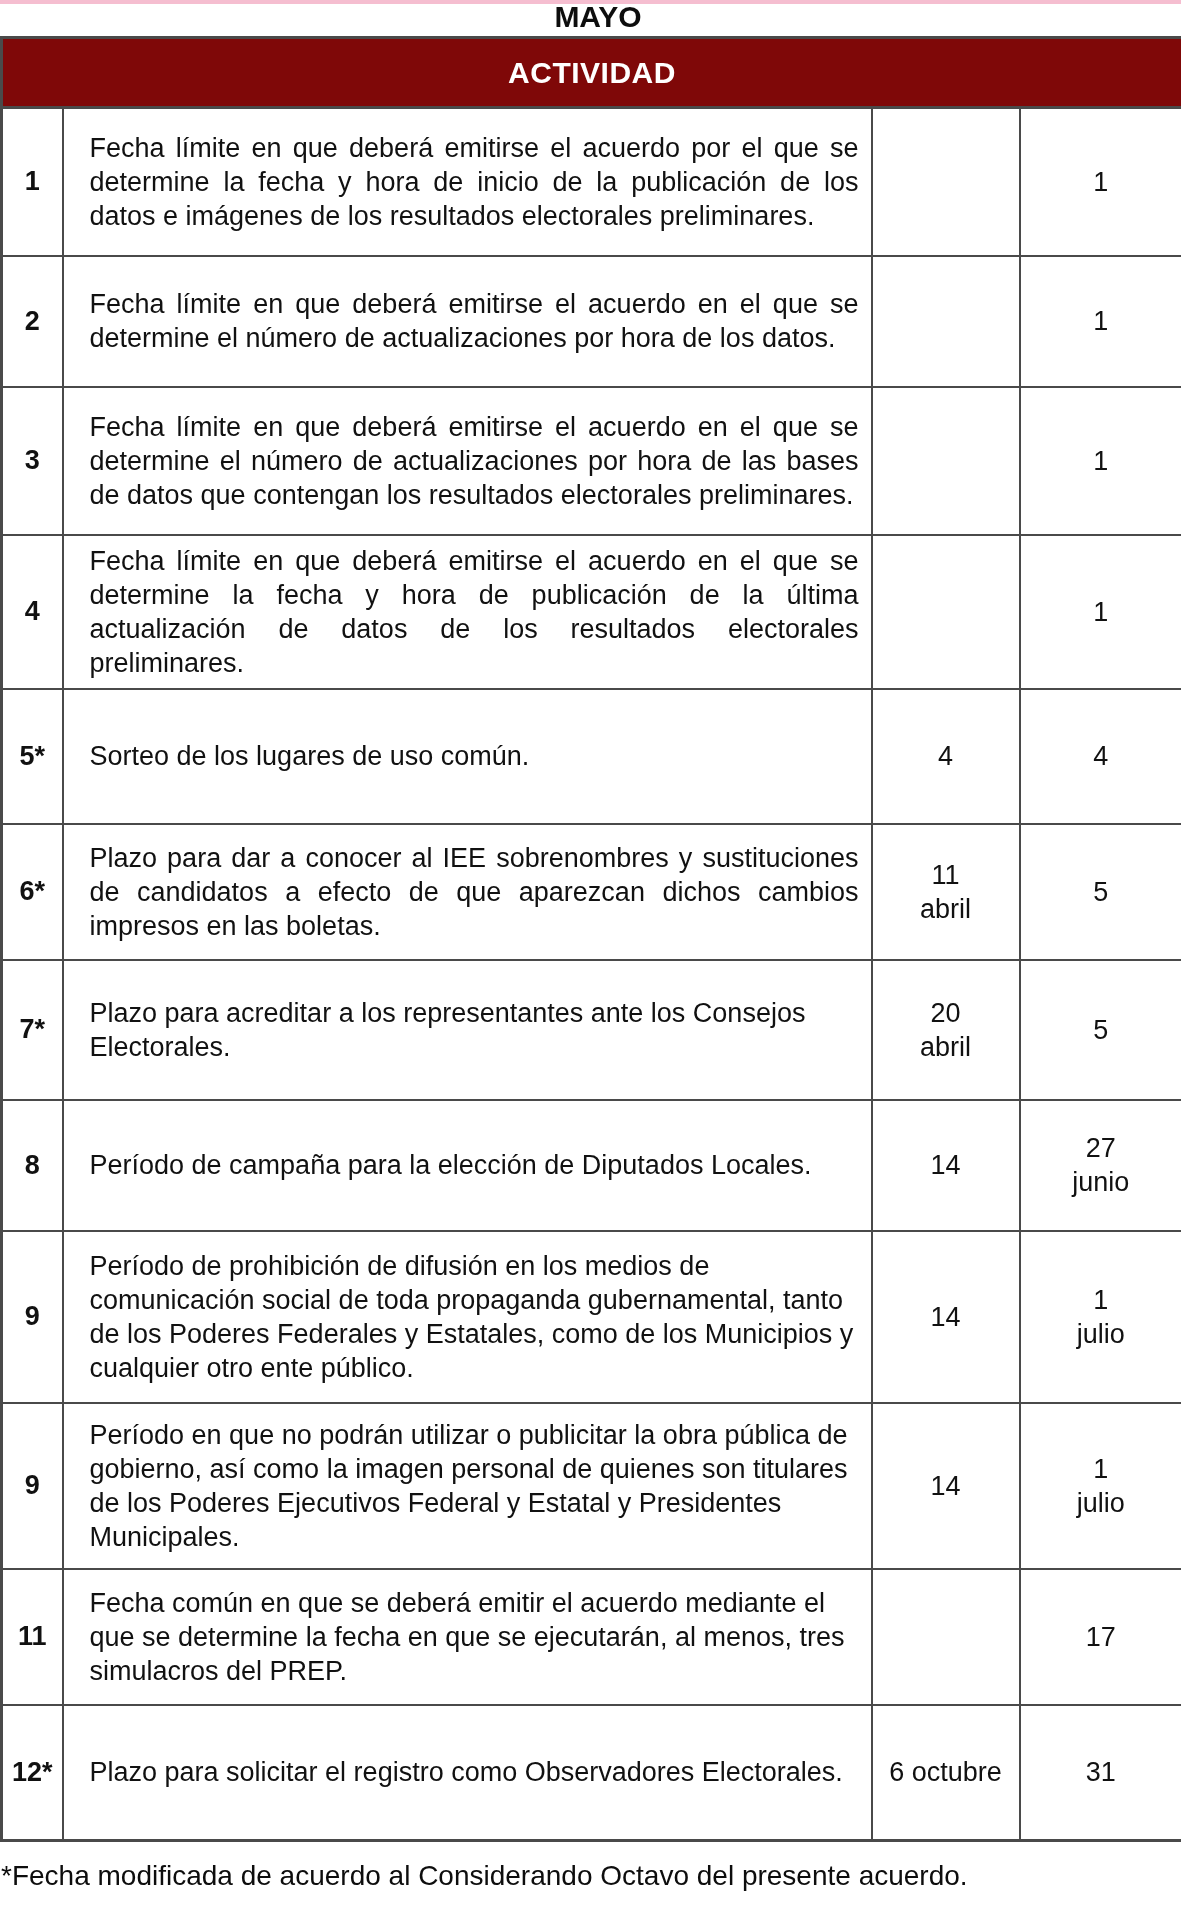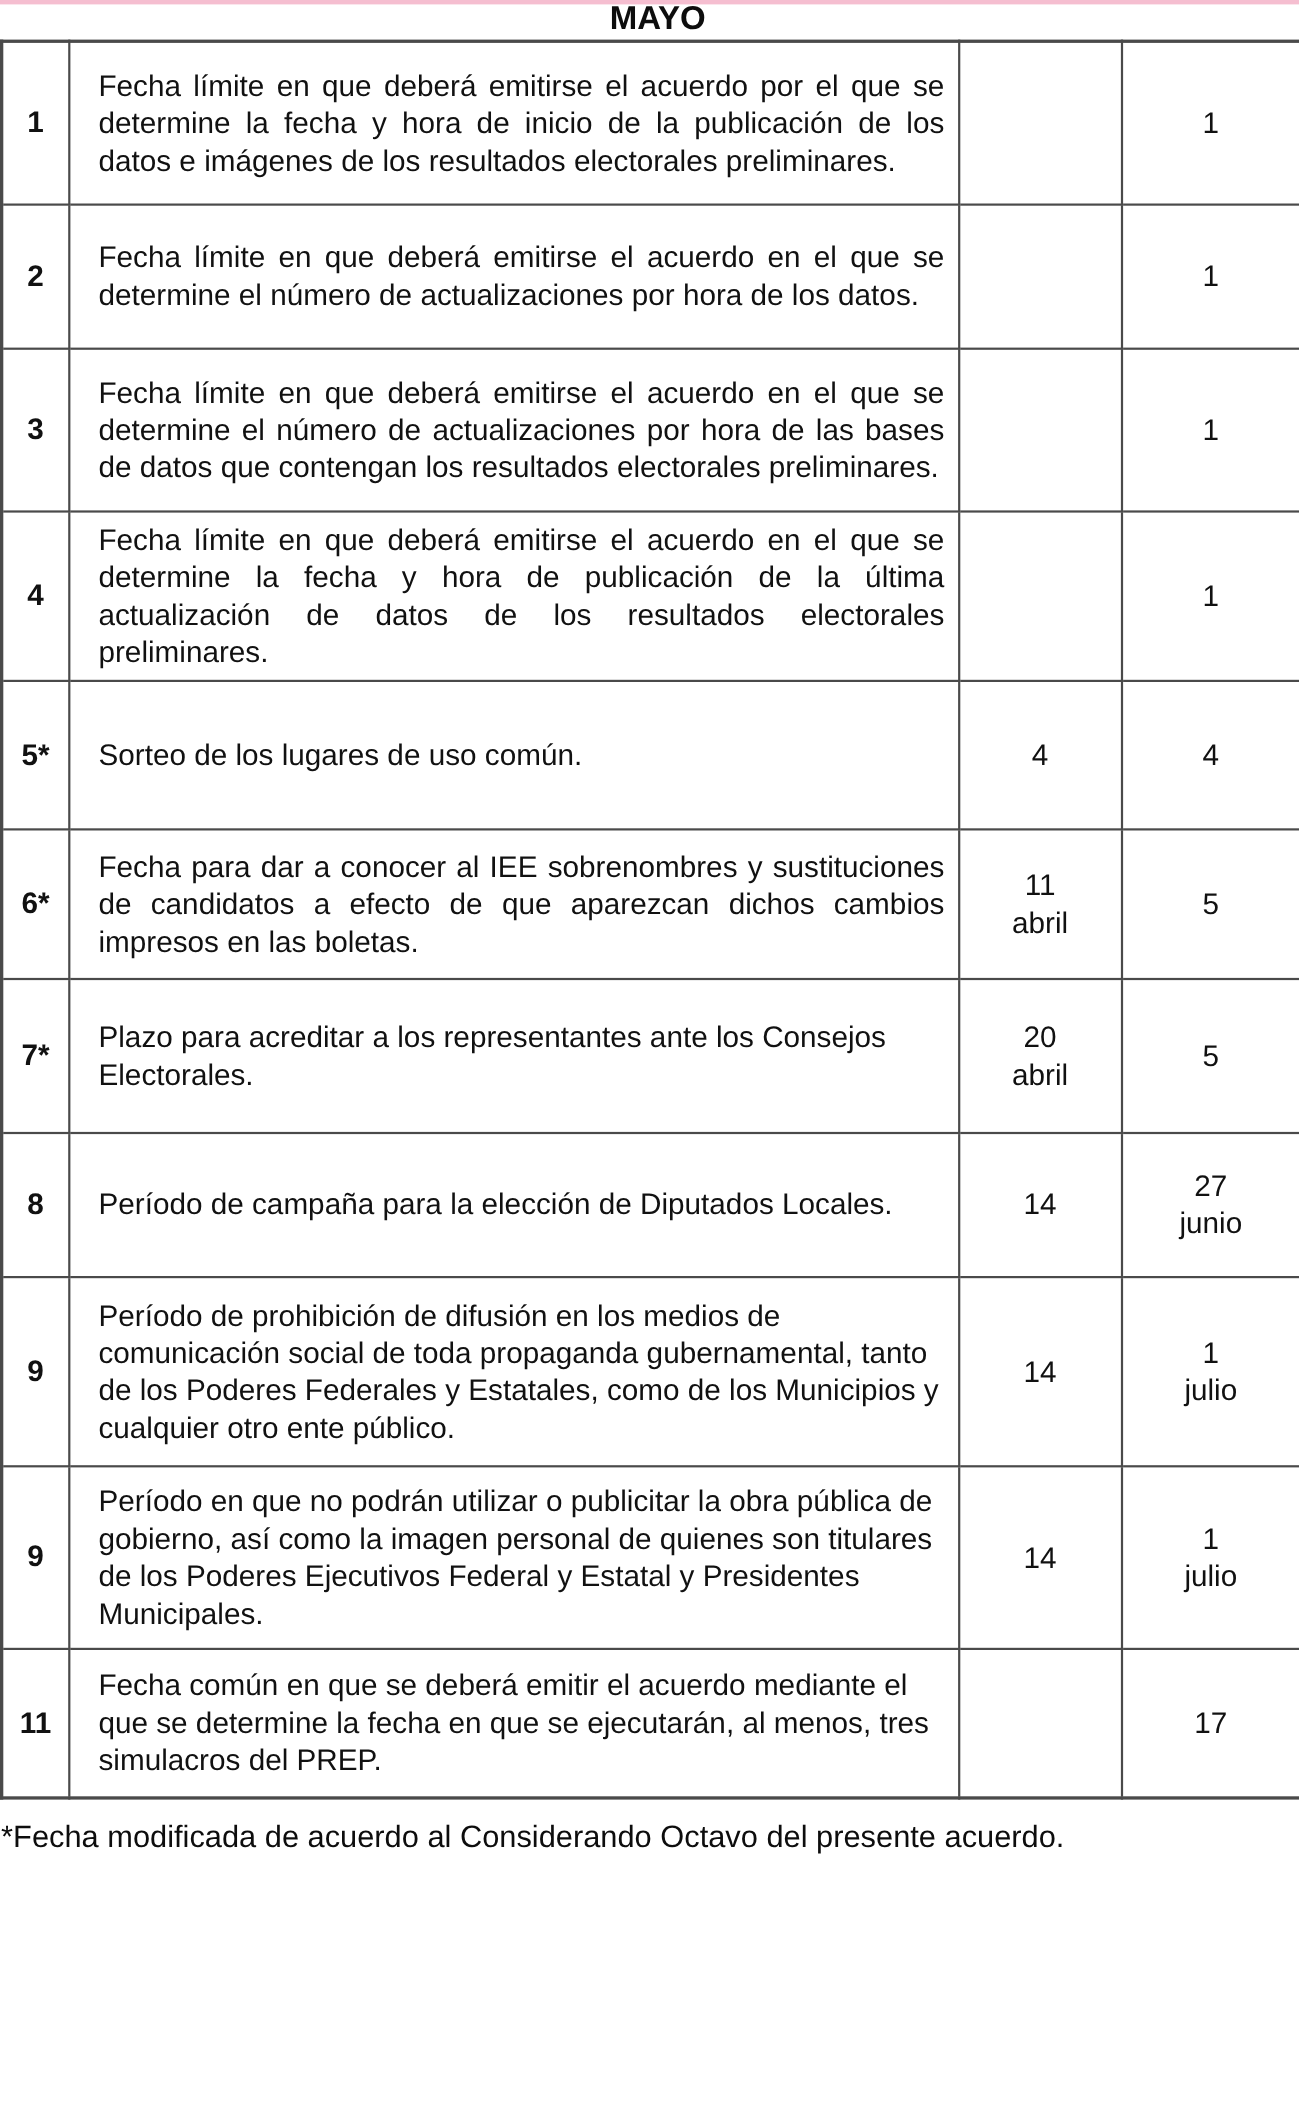--- a/index.html
+++ b/index.html
@@ -117,20 +117,23 @@
 <h1 class="page-title">MAYO</h1>
 
 <table class="activities">
   <colgroup>
     <col style="width:61px">
     <col style="width:809px">
     <col style="width:148px">
     <col style="width:163px">
   </colgroup>
   <tbody>
+    <tr class="banner-row">
+      <td colspan="4">ACTIVIDAD</td>
+    </tr>
   </tbody>
   <tbody class="data">
     <tr>
       <td class="no-cell">1</td>
       <td class="desc-cell">Fecha límite en que deberá emitirse el acuerdo por el que se determine la fecha y hora de inicio de la publicación de los datos e imágenes de los resultados electorales preliminares.</td>
       <td class="date-cell"></td>
       <td class="date-cell">1</td>
     </tr>
     <tr>
       <td class="no-cell">2</td>
@@ -151,21 +154,21 @@
       <td class="date-cell">1</td>
     </tr>
     <tr>
       <td class="no-cell">5*</td>
       <td class="desc-cell">Sorteo de los lugares de uso común.</td>
       <td class="date-cell">4</td>
       <td class="date-cell">4</td>
     </tr>
     <tr>
       <td class="no-cell">6*</td>
-      <td class="desc-cell">Fecha para dar a conocer al IEE sobrenombres y sustituciones de candidatos a efecto de que aparezcan dichos cambios impresos en las boletas.</td>
+      <td class="desc-cell">Plazo para dar a conocer al IEE sobrenombres y sustituciones de candidatos a efecto de que aparezcan dichos cambios impresos en las boletas.</td>
       <td class="date-cell">11
 abril</td>
       <td class="date-cell">5</td>
     </tr>
     <tr>
       <td class="no-cell">7*</td>
       <td class="desc-cell">Plazo para acreditar a los representantes ante los Consejos Electorales.</td>
       <td class="date-cell">20
 abril</td>
       <td class="date-cell">5</td>
@@ -190,16 +193,22 @@
       <td class="date-cell">14</td>
       <td class="date-cell">1
 julio</td>
     </tr>
     <tr>
       <td class="no-cell">11</td>
       <td class="desc-cell">Fecha común en que se deberá emitir el acuerdo mediante el que se determine la fecha en que se ejecutarán, al menos, tres simulacros del PREP.</td>
       <td class="date-cell"></td>
       <td class="date-cell">17</td>
     </tr>
+    <tr>
+      <td class="no-cell">12*</td>
+      <td class="desc-cell">Plazo para solicitar el registro como Observadores Electorales.</td>
+      <td class="date-cell">6 octubre</td>
+      <td class="date-cell">31</td>
+    </tr>
   </tbody>
 </table>
 
 <div class="footnote">*Fecha modificada de acuerdo al Considerando Octavo del presente acuerdo.</div>
 
 </body></html>

